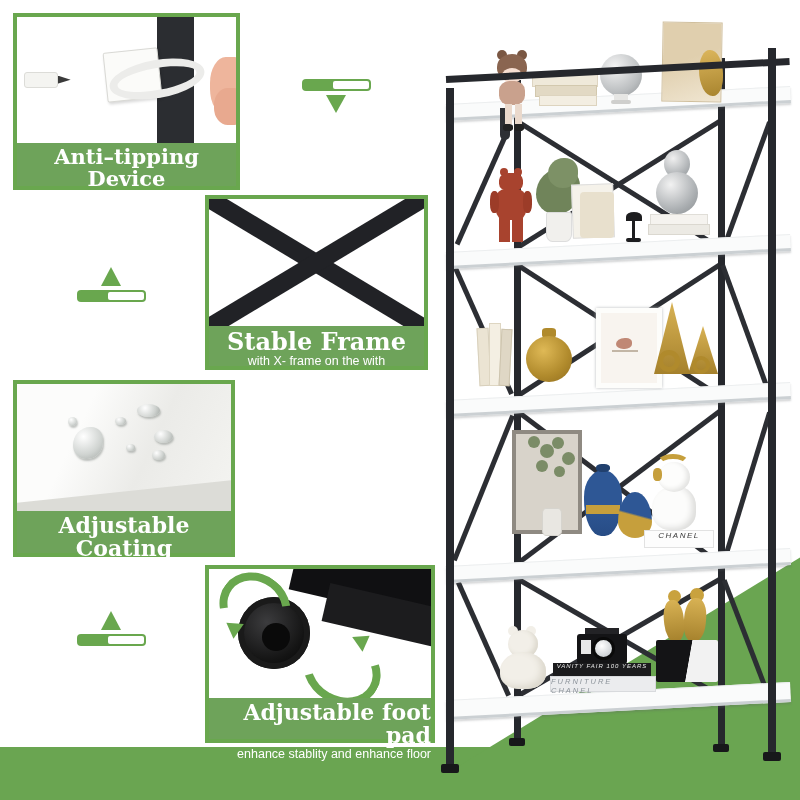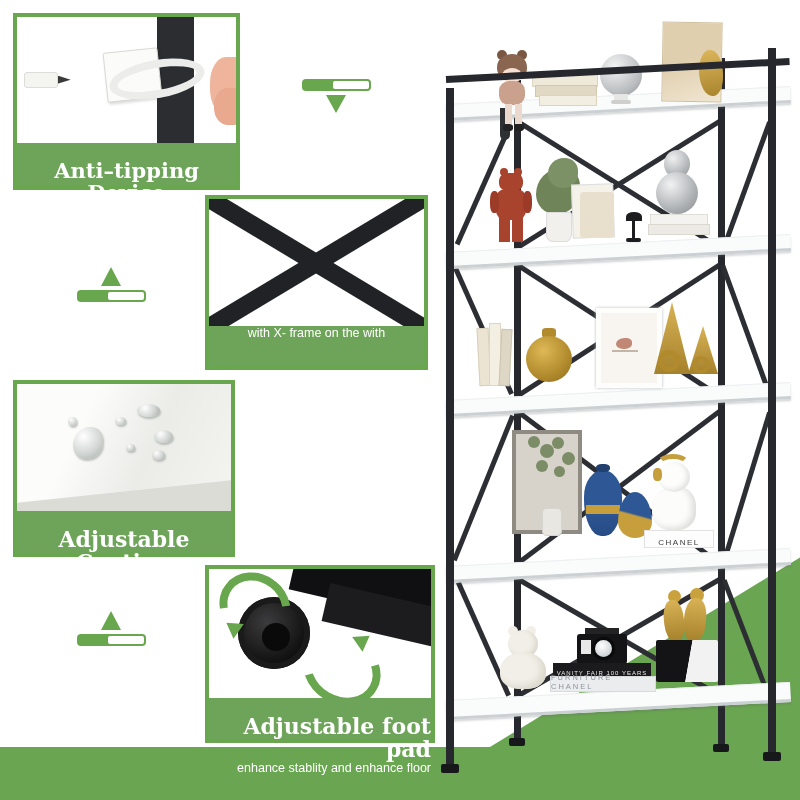--- a/index.html
+++ b/index.html
@@ -7,21 +7,21 @@
     --frame_black:#26282d; --shelf_white:#fafbfb;
   }
   html,body{margin:0;padding:0;background:#fff;}
   #canvas{position:relative;width:800px;height:800px;background:#fff;overflow:hidden;
     font-family:"Liberation Sans",sans-serif;}
   .abs{position:absolute;}
   
   .callout{position:absolute;border:4px solid var(--accent_green);background:#fff;box-sizing:border-box;z-index:30;}
   .callout .photo{position:absolute;left:0;top:0;right:0;overflow:hidden;background:#fff;}
   .callout .band{position:absolute;left:0;right:0;bottom:0;background:var(--band_green);color:#fff;text-align:center;}
-  .band .t{font-family:"DejaVu Serif","Liberation Serif",serif;font-weight:700;line-height:1.05;margin-top:17px;}
+  .band .t{font-family:"DejaVu Serif","Liberation Serif",serif;font-weight:700;line-height:1.05;margin-top:3px;}
   .band .s{font-size:12.5px;line-height:1.15;}
   
   .marker{position:absolute;z-index:35;}
   .mbar{position:relative;width:69px;height:12px;background:var(--accent_green);border-radius:4px;}
   .mbar .win{position:absolute;right:2px;top:2px;bottom:2px;width:52%;background:#fff;border-radius:2px;}
   .tri{width:0;height:0;border-left:10px solid transparent;border-right:10px solid transparent;margin-left:24px;}
   .tri.down{border-top:18px solid var(--accent_green);margin-top:4px;}
   .tri.up{border-bottom:19px solid var(--accent_green);margin-bottom:4px;}
   
   .green-band{position:absolute;left:0;top:747px;width:800px;height:53px;background:var(--backdrop_green);z-index:1;}
@@ -33,22 +33,22 @@
   .brace{position:absolute;height:5px;background:#2c2e33;z-index:3;}
   .sbrace{position:absolute;width:5px;background:#2c2e33;z-index:5;}
   .shelf{position:absolute;width:345px;height:13px;background:var(--shelf-white,#fafbfb);
     border-top:1px solid #eceeef;border-bottom:3px solid #cbd0d3;box-shadow:0 2px 2px rgba(90,95,100,.25);
     transform:rotate(-3deg);transform-origin:left center;z-index:8;}
   .rail{position:absolute;left:446px;top:76px;width:344px;height:7px;background:var(--frame_black);
     transform:rotate(-3deg);transform-origin:left center;z-index:12;}
   .foot{position:absolute;background:#17181a;border-radius:2px;z-index:13;}
   .decor{position:absolute;z-index:9;}
   
-  .bookline{position:absolute;display:flex;align-items:flex-end;justify-content:center;
-    font-family:"Liberation Sans",sans-serif;z-index:10;}
+  .bookline{position:absolute;display:flex;align-items:flex-start;justify-content:center;
+    font-family:"Liberation Sans",sans-serif;z-index:10;font-style:italic;}
   
   .xbar{position:absolute;background:#212226;height:18px;width:262px;left:-24px;top:55px;}
   .drop{position:absolute;border-radius:50%;
     background:radial-gradient(circle at 35% 30%,rgba(255,255,255,.95),rgba(195,200,197,.75) 60%,rgba(150,156,152,.85));
     box-shadow:1px 2px 2px rgba(120,126,122,.45);}
   .arc{position:absolute;border:8px solid var(--accent_green);border-radius:50%;background:transparent;}
   .leaf{position:absolute;border-radius:50%;background:#7b8c67;}
 </style>
 </head>
 <body>
@@ -238,20 +238,21 @@
       <div class="s">for protection and stablity</div>
     </div>
   </div>
 
   <div class="callout" style="left:205px;top:195px;width:223px;height:175px;">
     <div class="photo" style="height:127px;">
       <div class="xbar" style="transform:rotate(31deg);"></div>
       <div class="xbar" style="transform:rotate(-31deg);"></div>
     </div>
     <div class="band" style="height:40px;">
+      <div class="t" style="font-size:24px;">Stable Frame</div>
       <div class="s">with X- frame on the with</div>
     </div>
   </div>
 
   <div class="callout" style="left:13px;top:380px;width:222px;height:177px;">
     <div class="photo" style="height:127px;background:linear-gradient(115deg,#fcfcfb 30%,#ebebe8 60%,#f4f4f1);">
       <div class="abs" style="left:-5%;top:84%;width:115%;height:30%;background:#dcdcd7;transform:rotate(-6deg);"></div>
       <div class="drop" style="left:26%;top:34%;width:30px;height:32px;border-radius:60% 40% 55% 45%;"></div>
       <div class="drop" style="left:24%;top:26%;width:9px;height:9px;"></div>
       <div class="drop" style="left:46%;top:26%;width:11px;height:8px;"></div>

